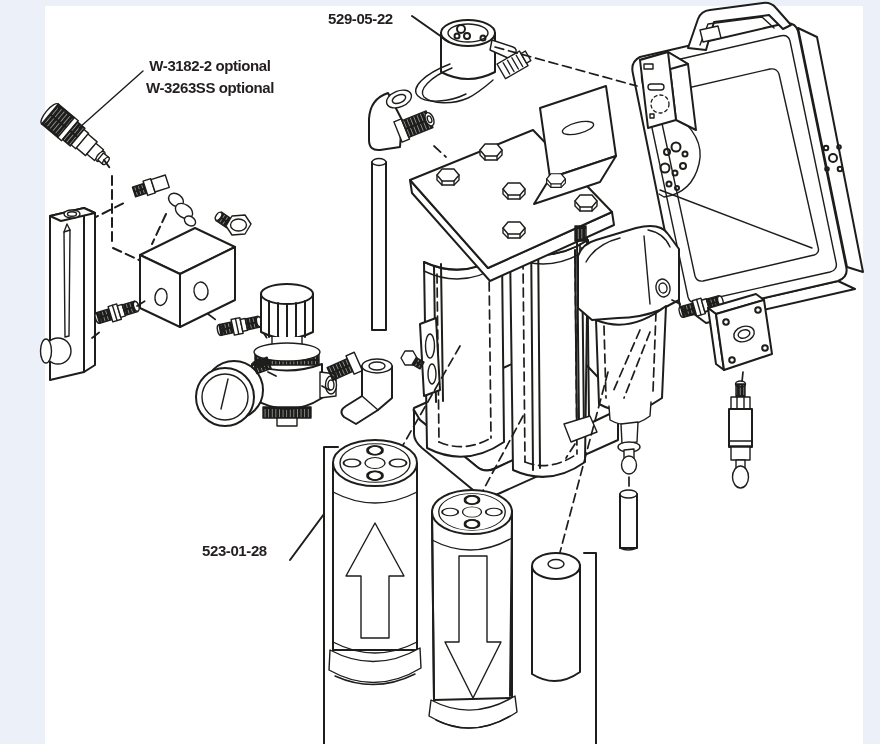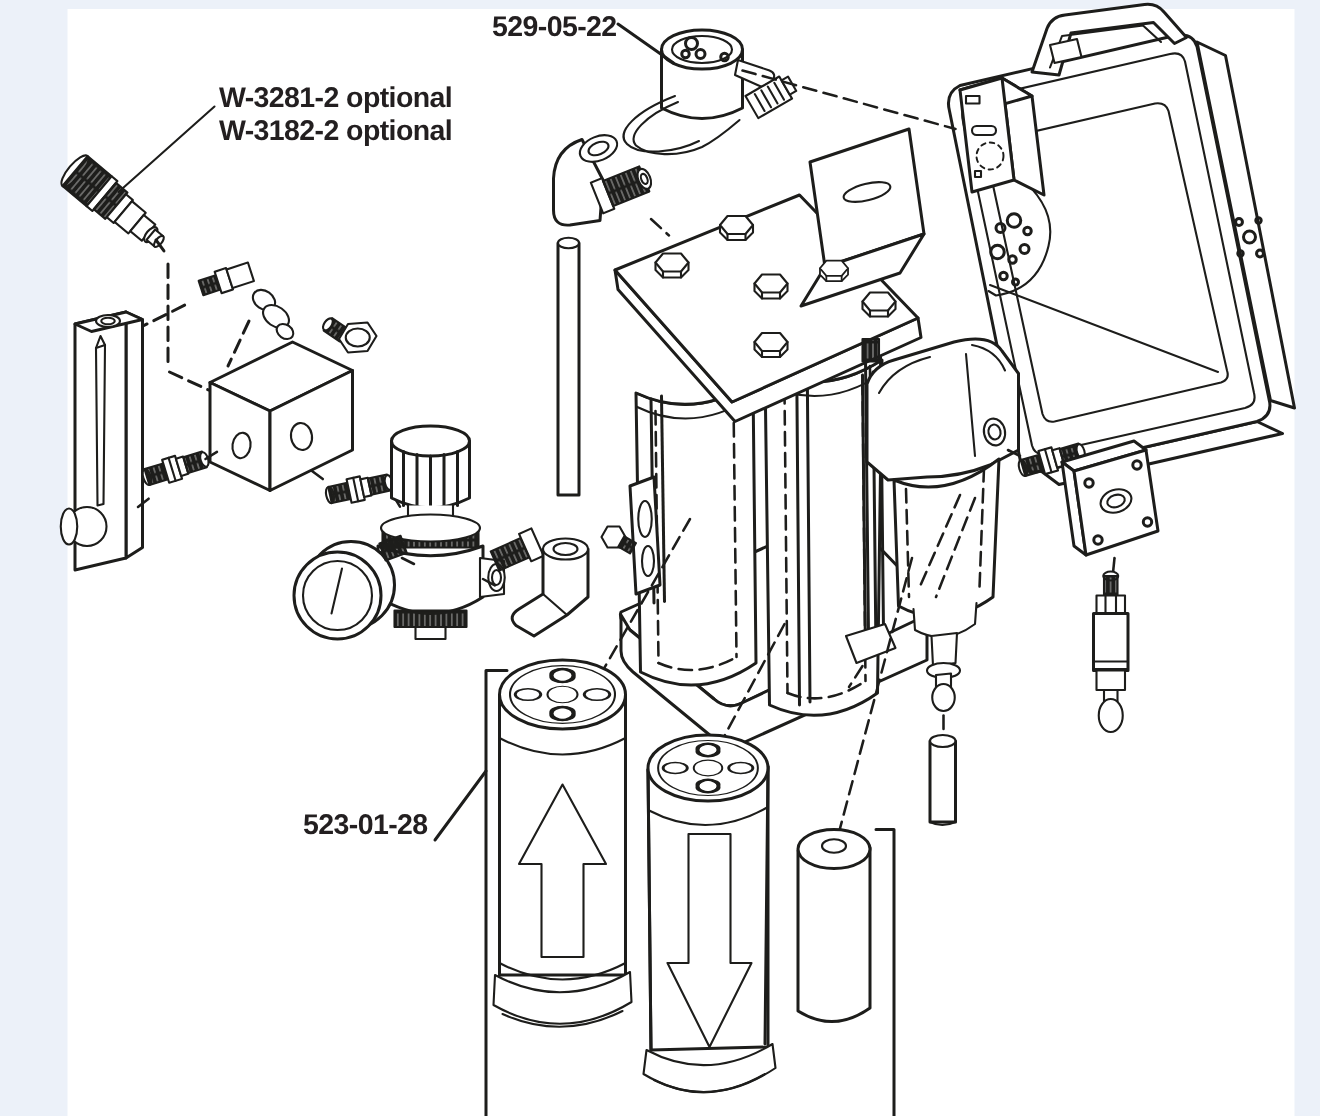--- a/index.html
+++ b/index.html
@@ -9,21 +9,21 @@
   #band-left{left:0;top:0;width:45px;height:744px;}
   #band-top{left:0;top:0;width:880px;height:6px;}
   #band-right{left:863px;top:0;width:17px;height:744px;}
   #art{position:absolute;left:0;top:0;}
   #art *{stroke:#1d1d1b;stroke-width:2;fill:none;stroke-linejoin:round;stroke-linecap:round;}
   #art .w{fill:#ffffff;}
   #art .th{fill:url(#thr);}
   #art .d{stroke-dasharray:9 5;stroke-width:1.7;}
   #art .d3{stroke-dasharray:3 3;stroke-width:1.3;}
   #art .t{stroke-width:1.4;}
-  .label{position:absolute;font-weight:bold;font-size:19px;line-height:22.4px;
+  .label{position:absolute;font-weight:bold;font-size:15px;line-height:22.4px;
          color:#231f20;letter-spacing:-0.4px;white-space:nowrap;text-align:center;}
 </style>
 </head>
 <body>
 
 <div id="page">
   <div class="band" id="band-left"></div>
   <div class="band" id="band-top"></div>
   <div class="band" id="band-right"></div>
 
@@ -422,18 +422,18 @@
       <polyline points="338,447 324,447 324,744" fill="none"></polyline>
       <polyline points="584,553 596,553 596,744" fill="none"></polyline>
       <line x1="290" y1="560" x2="324" y2="514"></line>
       <line x1="412" y1="16" x2="449" y2="42"></line>
     </g>
   </svg>
 
   <div class="label" style="left:328px;top:8px">529-05-22</div>
 
   <div class="label" style="left:146px;top:55px">
-    <div>W-3281-2 optional</div>
     <div>W-3182-2 optional</div>
+    <div>W-3263SS optional</div>
   </div>
 
   <div class="label" style="left:202px;top:540px">523-01-28</div>
 </div>
 
 </body></html>

